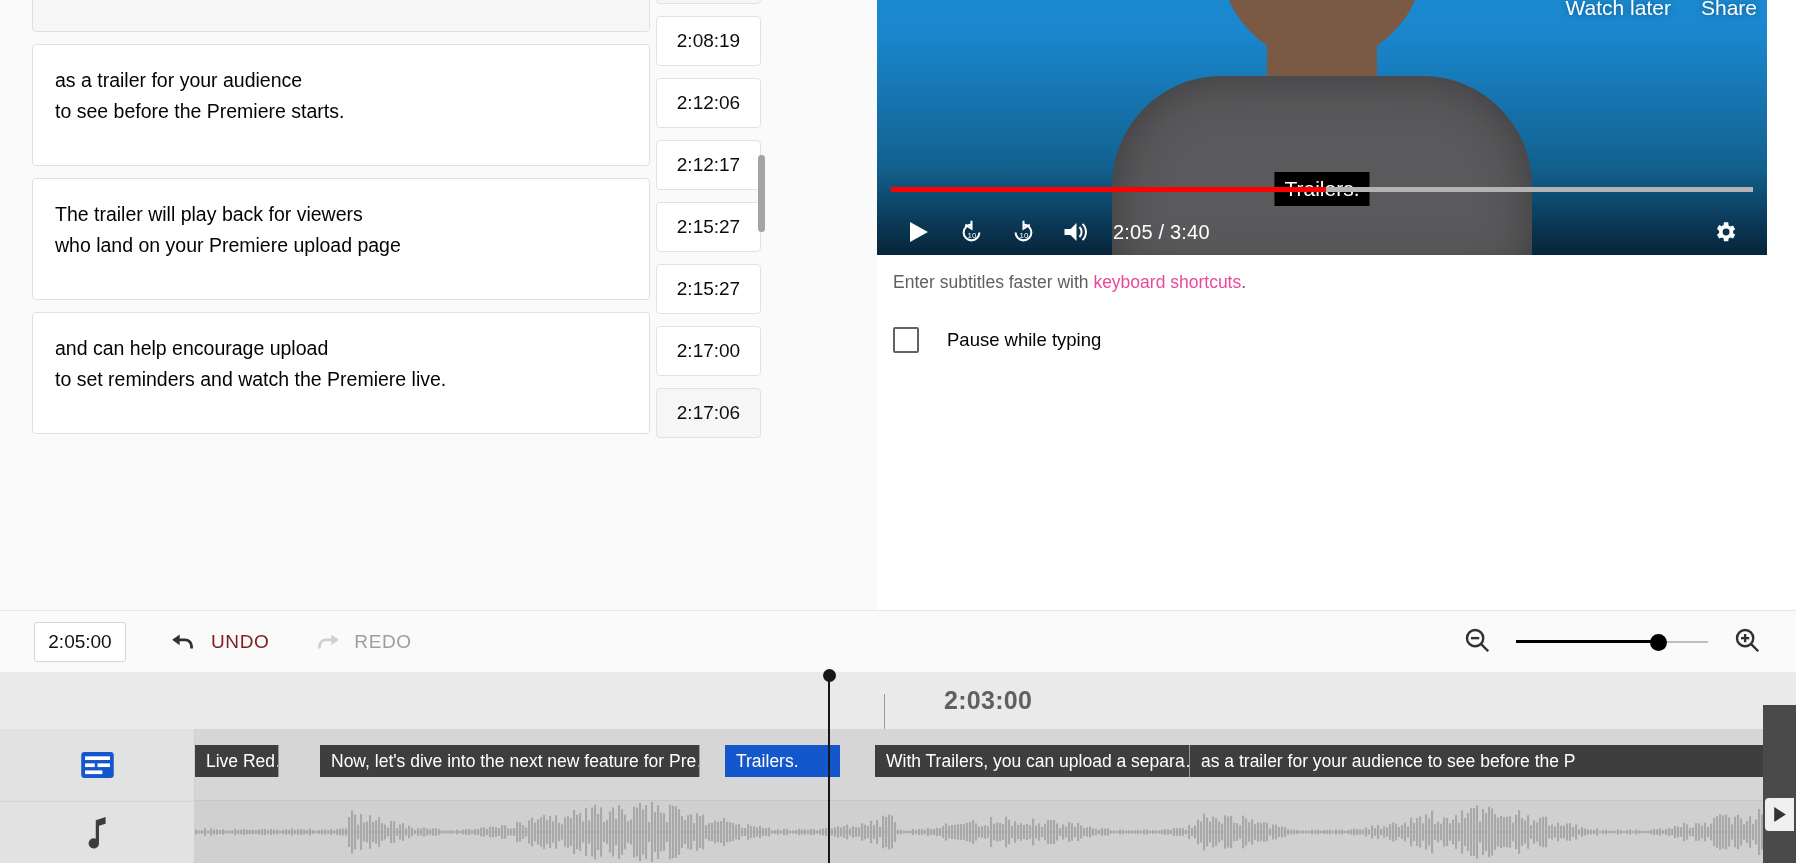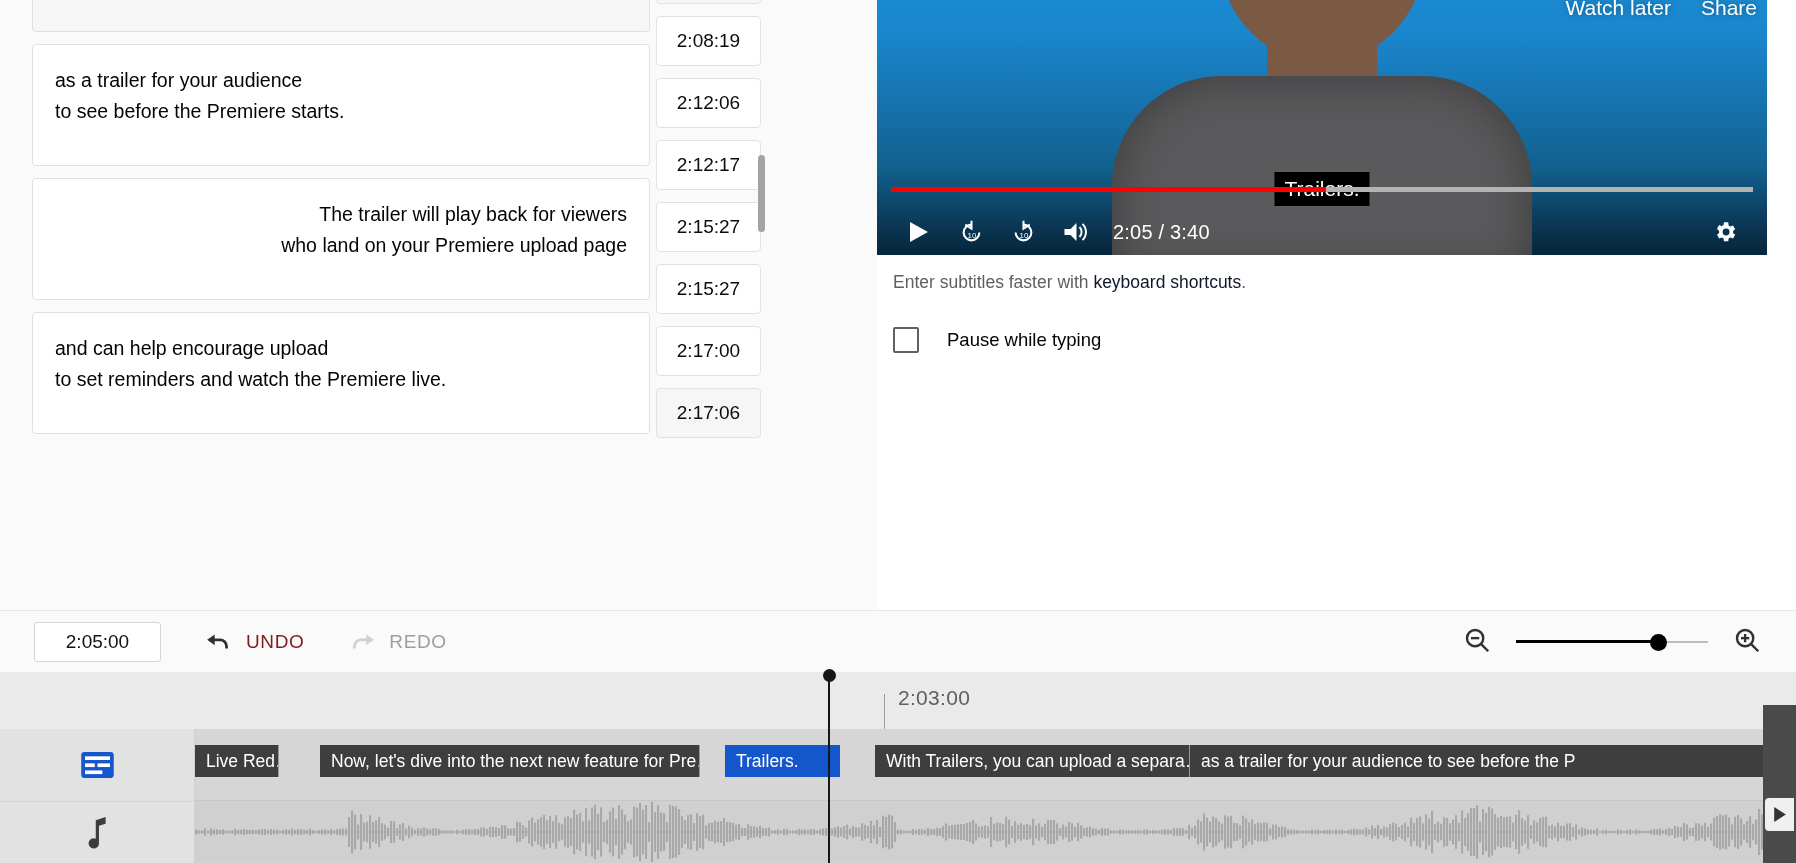--- a/index.html
+++ b/index.html
@@ -129,21 +129,21 @@
   .pause-label { font-size:18.5px; color:#030303; margin-left:28px; }
 
   
   .toolbar {
     position:absolute; left:0; top:610px; width:1796px; height:62px;
     background:#fafafa;
     border-top:1px solid #e6e6e6;
     display:flex; align-items:center; padding:0 34px;
   }
   .tc-field {
-    width:127px; height:40px; border:1px solid #d5d5d5; border-radius:3px;
+    width:92px; height:40px; border:1px solid #d5d5d5; border-radius:3px;
     background:#fff; display:flex; align-items:center; justify-content:center;
     font-size:19px; color:#111;
   }
   .tb-btn { display:flex; align-items:center; margin-left:44px; }
   .tb-btn .lbl { font-size:19px; letter-spacing:.6px; margin-left:13px; color:#7f1d1d; }
   .tb-btn.disabled .lbl { color:#9e9e9e; }
   .tb-btn.disabled svg { opacity:.45; }
   .tb-spacer { flex:1; }
   .zoom-group { display:flex; align-items:center; }
   .slider { position:relative; width:192px; height:22px; margin:0 24px; }
@@ -151,21 +151,21 @@
   .slider-fill { position:absolute; left:0; top:9px; width:144px; height:3px; background:#000; }
   .slider-knob { position:absolute; left:134px; top:3px; width:17px; height:17px; background:#000; border-radius:50%; }
 
   
   .timeline {
     position:absolute; left:0; top:672px; width:1796px; height:191px;
     background:#eaeaea;
   }
   .ruler { position:absolute; left:0; top:0; width:1796px; height:57px; background:#eaeaea; }
   .ruler-tick { position:absolute; left:884px; top:22px; width:1px; height:35px; background:#9b9b9b; }
-  .ruler-label { position:absolute; left:898px; top:14px; font-size:21px; color:#606060; letter-spacing:.3px; }
+  .ruler-label { position:absolute; left:944px; top:14px; font-size:25px; color:#606060; letter-spacing:.3px;font-weight:bold; }
 
   .playhead-dot { position:absolute; left:823px; top:669px; width:13px; height:13px; background:#161616; border-radius:50%; z-index:9; }
   .playhead-line { position:absolute; left:828px; top:676px; width:2px; height:187px; background:#161616; z-index:9; }
 
   .track-head { position:absolute; left:0; width:195px; height:72px; background:#e2e2e2; border-right:1px solid #cfcfcf; display:flex; align-items:center; justify-content:center;}
   .track-cc { top:57px; }
   .track-audio { top:129px; border-top:1px solid #d4d4d4; height:62px; }
   .blue-bar { position:absolute; left:0; top:57px; width:7px; height:72px; background:#1155cc; }
 
   .track-body { position:absolute; left:195px; width:1601px; }
@@ -204,21 +204,21 @@
 
     <div class="caption-panel">
       <div class="cap-scroll">
         <div class="cap-cols">
           <div class="col-boxes" id="boxcol">
               <div class="cap-box shaded" style="min-height: 78px; padding-top: 4px;"></div>
               <div class="cap-box" style="min-height: 122px;">
                 <div class="cap-line">as a trailer for your audience</div>
                 <div class="cap-line">to see before the Premiere starts.</div>
               </div>
-              <div class="cap-box" style="min-height: 122px; text-align: right;">
+              <div class="cap-box" style="min-height: 122px;">
                 <div class="cap-line">The trailer will play back for viewers</div>
                 <div class="cap-line">who land on your Premiere upload page</div>
               </div>
               <div class="cap-box" style="min-height: 122px;">
                 <div class="cap-line">and can help encourage upload</div>
                 <div class="cap-line">to set reminders and watch the Premiere live.</div>
               </div>
             </div>
           <div class="col-chips" id="chipcol">
               <div class="time-chip shaded" style="margin-bottom: 12px;">2:08:19</div>
@@ -290,21 +290,21 @@
           <div class="ctrl-btn">
             <svg width="26" height="26" viewBox="0 0 24 24" fill="#fff">
               <path d="M19.4 13a7.6 7.6 0 0 0 0-2l2-1.6-2-3.4-2.4 1a7.5 7.5 0 0 0-1.7-1L15 3H11l-.3 2.6a7.5 7.5 0 0 0-1.7 1l-2.4-1-2 3.4L6.6 11a7.6 7.6 0 0 0 0 2l-2 1.6 2 3.4 2.4-1a7.5 7.5 0 0 0 1.7 1l.3 2.6h4l.3-2.6a7.5 7.5 0 0 0 1.7-1l2.4 1 2-3.4zM13 15.2A3.2 3.2 0 1 1 13 8.8a3.2 3.2 0 0 1 0 6.4z"></path>
             </svg>
           </div>
         </div>
       </div>
 
       <div class="below-video">
         <div class="hint-text">
-          <span>Enter subtitles faster with </span><span class="hint-link" style="color: #0f172a;">keyboard shortcuts</span><span>.</span>
+          <span>Enter subtitles faster with </span><span class="hint-link" style="color: #ec4899;">keyboard shortcuts</span><span>.</span>
         </div>
         <div class="pause-row">
           <div class="cbox"></div>
           <div class="pause-label">Pause while typing</div>
         </div>
       </div>
     </div>
   </div>
 
   <div class="toolbar">

